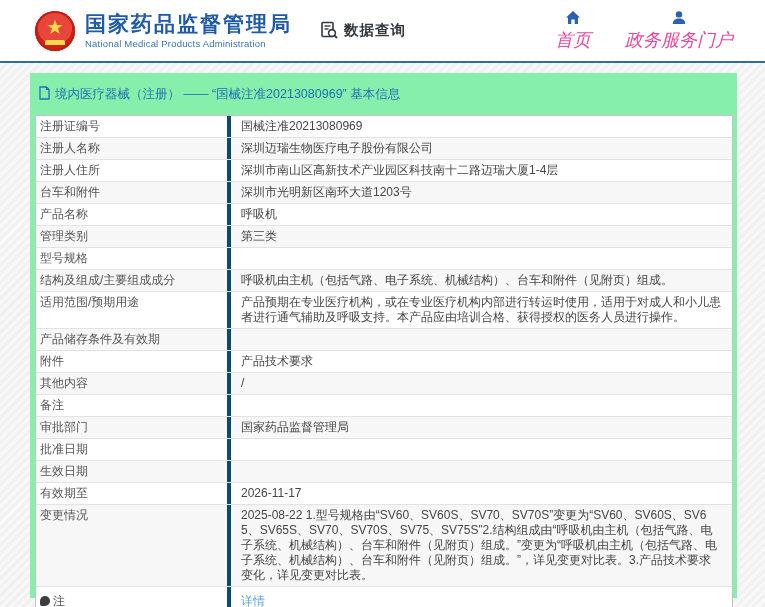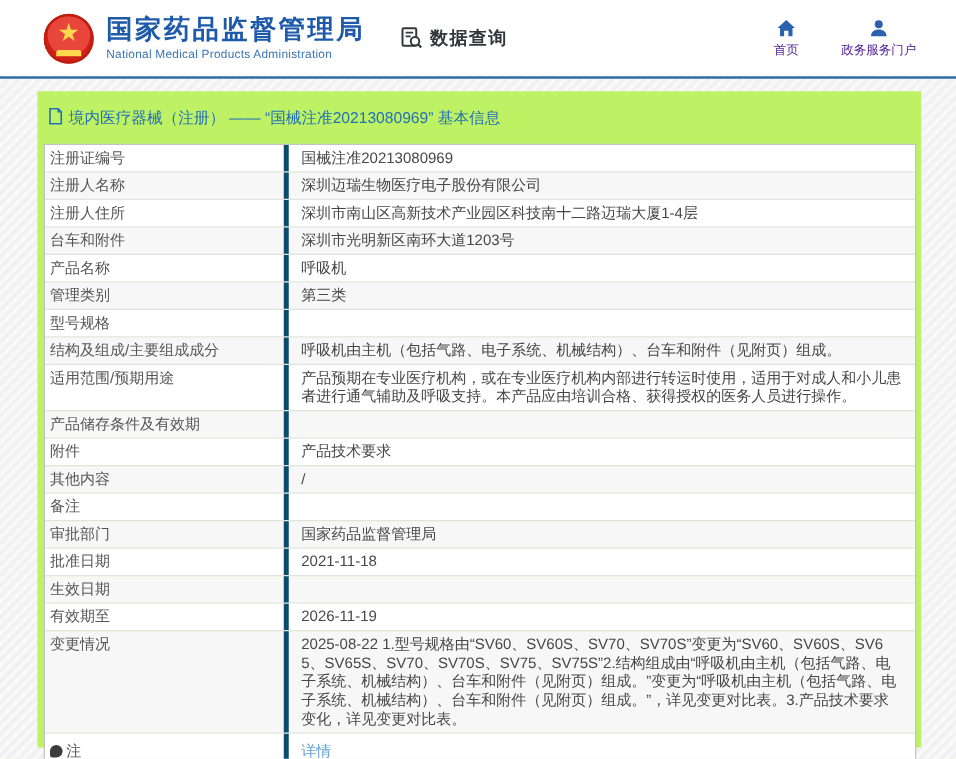--- a/index.html
+++ b/index.html
@@ -40,26 +40,26 @@
   .data-query {
     display:flex; align-items:flex-end; margin-left:28px; cursor:pointer;
   }
   .data-query svg { display:block; }
   .data-query-label { font-size:14.5px; font-weight:bold; color:#33383d; margin-left:5px; letter-spacing:1px; }
 
   .header-spacer { flex:1; }
   .top-nav { display:flex; gap:34px; padding-right:14px; }
   .top-nav-item { display:flex; flex-direction:column; align-items:center; cursor:pointer; }
   .top-nav-item svg { display:block; margin-bottom:3px; }
-  .top-nav-label { font-size:10px; color:#4c1d95; }
+  .top-nav-label { font-size:18px; color:#ec4899;font-style:italic; }
 
   
   .content {
     width:707px; margin:10px 0 0 30px;
-    background:#bef264; height:525px;
+    background:#86efac; height:525px;
     padding:11px 4px 0 4px;
   }
   .breadcrumb {
     display:flex; align-items:center;
     padding:2px 4px 12px 4px;
     font-size:12.5px; color:#2470b5;
   }
   .breadcrumb svg { margin-right:4px; flex:0 0 auto; }
 
   
@@ -203,29 +203,28 @@
       <div class="trow">
         <div class="tlabel">备注</div>
         <div class="tvalue"></div>
       </div>
       <div class="trow">
         <div class="tlabel">审批部门</div>
         <div class="tvalue">国家药品监督管理局</div>
       </div>
       <div class="trow">
         <div class="tlabel">批准日期</div>
-        <div class="tvalue">2021-11-18</div>
       </div>
       <div class="trow">
         <div class="tlabel">生效日期</div>
         <div class="tvalue"></div>
       </div>
       <div class="trow">
         <div class="tlabel">有效期至</div>
-        <div class="tvalue">2026-11-19</div>
+        <div class="tvalue">2026-11-17</div>
       </div>
       <div class="trow">
         <div class="tlabel">变更情况</div>
         <div class="tvalue">2025-08-22 1.型号规格由“SV60、SV60S、SV70、SV70S”变更为“SV60、SV60S、SV65、SV65S、SV70、SV70S、SV75、SV75S”2.结构组成由“呼吸机由主机（包括气路、电子系统、机械结构）、台车和附件（见附页）组成。”变更为“呼吸机由主机（包括气路、电子系统、机械结构）、台车和附件（见附页）组成。”，详见变更对比表。3.产品技术要求变化，详见变更对比表。</div>
       </div>
       <div class="trow note-row">
         <div class="tlabel"><span class="note-icon"></span>注</div>
         <div class="tvalue"><a href="#">详情</a></div>
       </div>
     </div>

